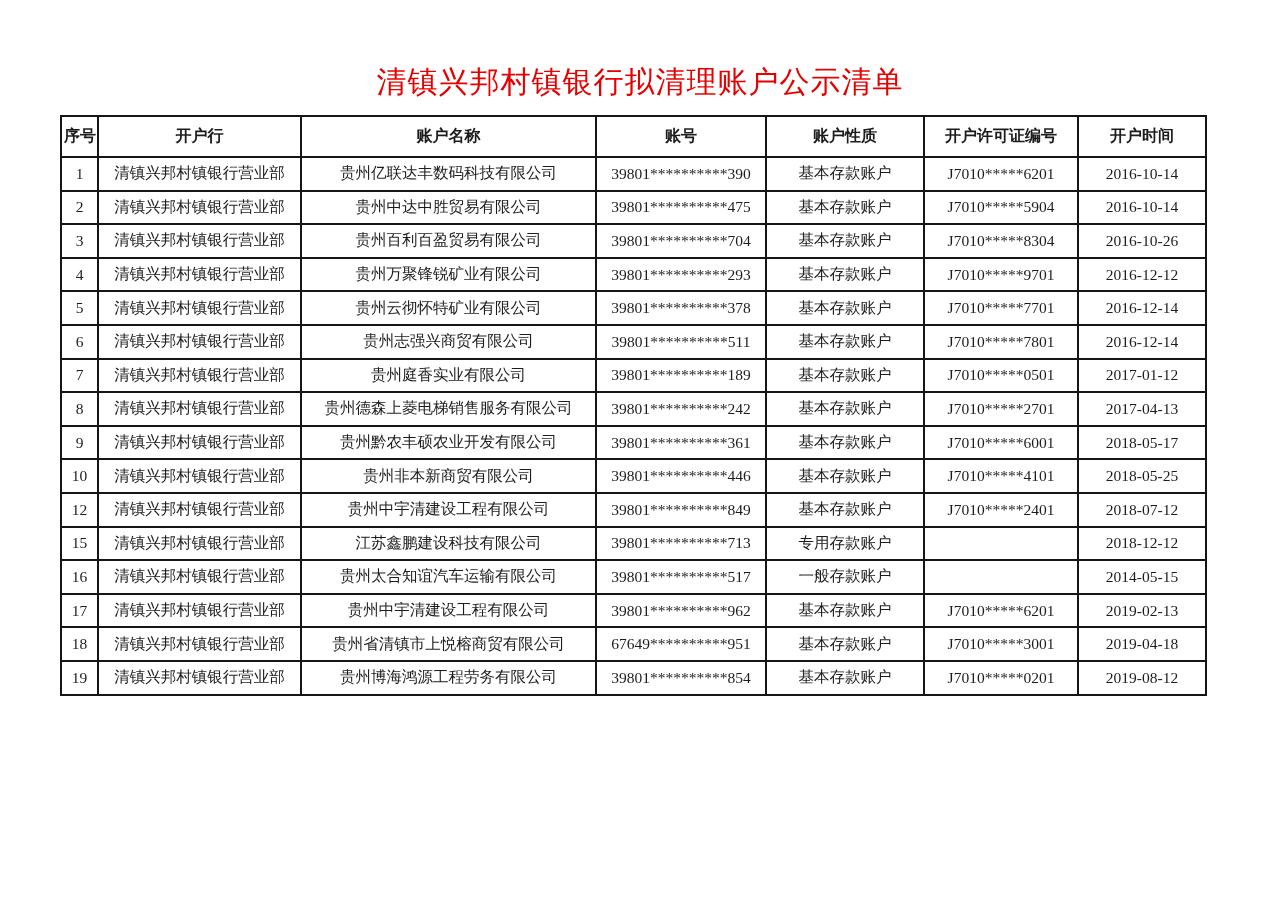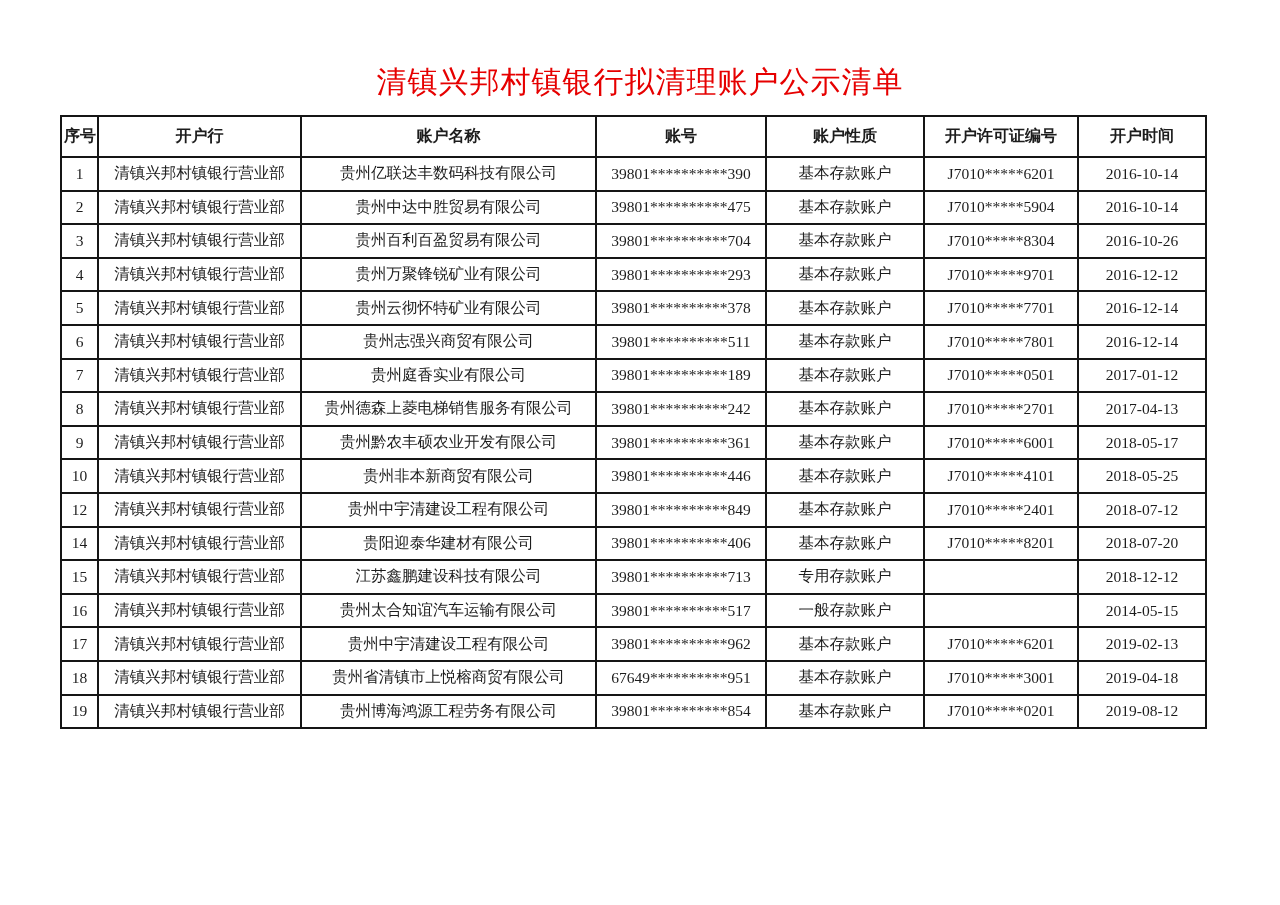--- a/index.html
+++ b/index.html
@@ -177,29 +177,20 @@
       <tr>
         <td>12</td>
         <td>清镇兴邦村镇银行营业部</td>
         <td>贵州中宇清建设工程有限公司</td>
         <td>39801**********849</td>
         <td>基本存款账户</td>
         <td>J7010*****2401</td>
         <td>2018-07-12</td>
       </tr>
       <tr>
-        <td>14</td>
-        <td>清镇兴邦村镇银行营业部</td>
-        <td>贵阳迎泰华建材有限公司</td>
-        <td>39801**********406</td>
-        <td>基本存款账户</td>
-        <td>J7010*****8201</td>
-        <td>2018-07-20</td>
-      </tr>
-      <tr>
         <td>15</td>
         <td>清镇兴邦村镇银行营业部</td>
         <td>江苏鑫鹏建设科技有限公司</td>
         <td>39801**********713</td>
         <td>专用存款账户</td>
         <td></td>
         <td>2018-12-12</td>
       </tr>
       <tr>
         <td>16</td>

